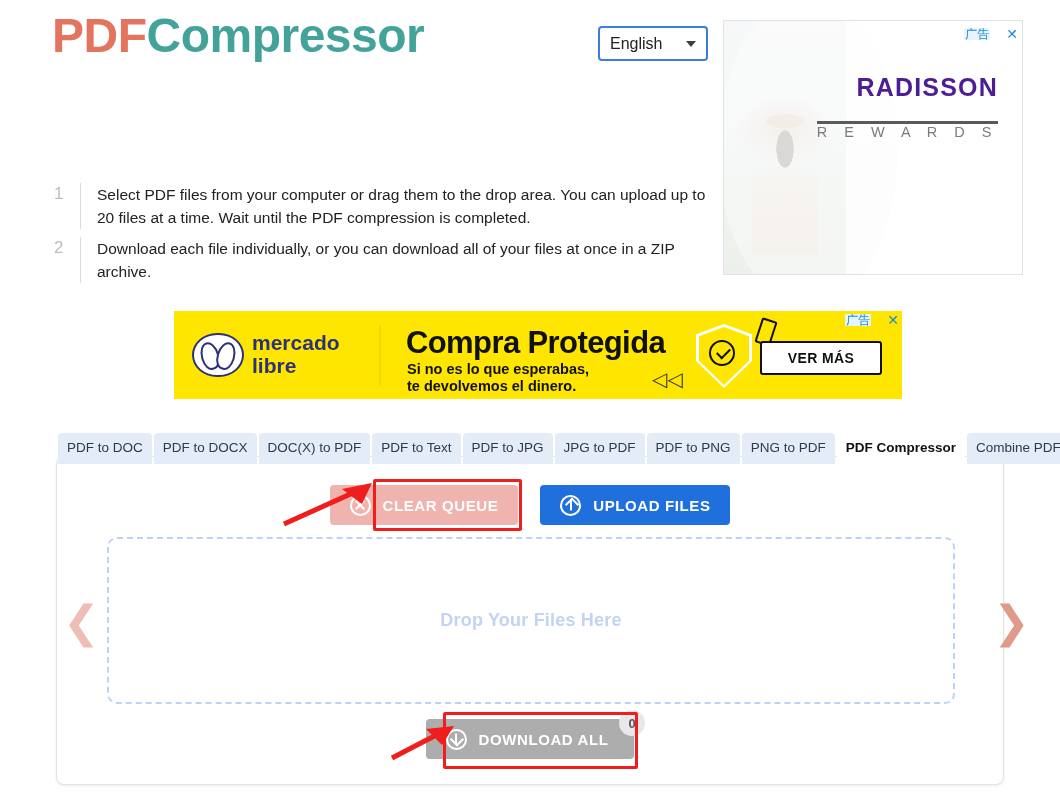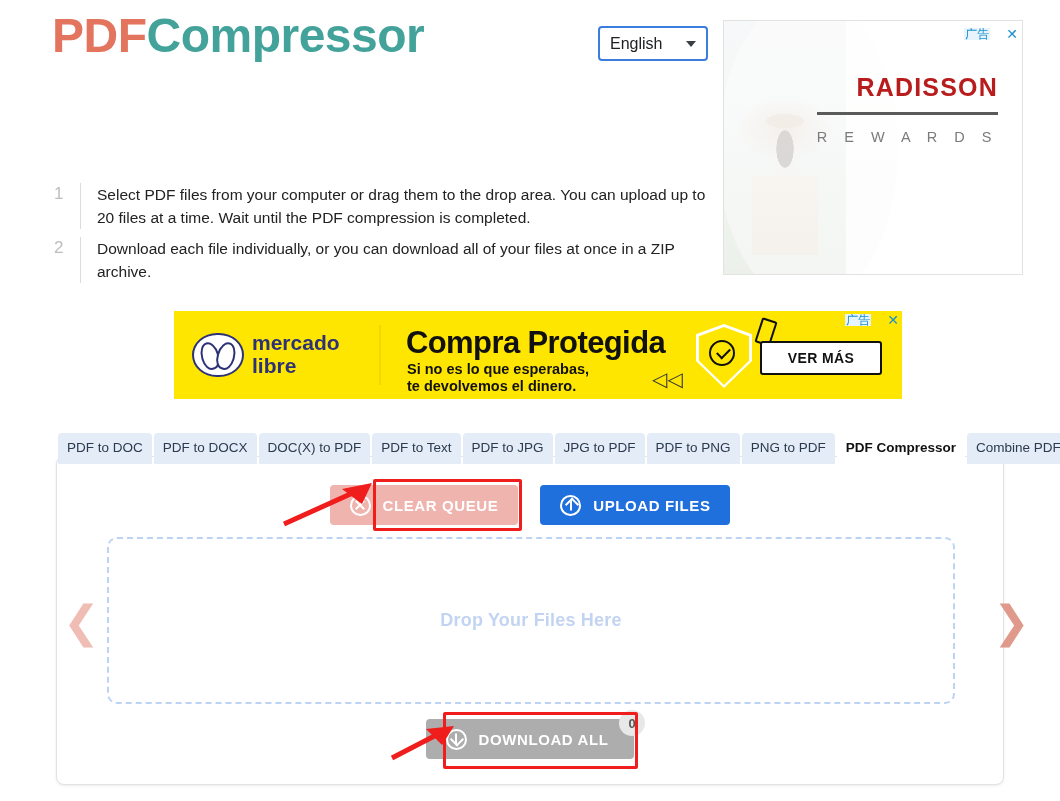--- a/index.html
+++ b/index.html
@@ -77,25 +77,25 @@
   .ad-right .photo .figure {
     position: absolute; left: 28px; top: 84px; width: 66px; height: 150px;
     background:
       radial-gradient(ellipse 30px 11px at 33px 16px, #cdb091 0%, #cdb091 62%, rgba(205,176,145,0) 66%),
       radial-gradient(ellipse 12px 26px at 33px 44px, #4a3a33 0%, #4a3a33 70%, rgba(74,58,51,0) 74%),
       linear-gradient(180deg, rgba(0,0,0,0) 46%, #e8d9c6 48%, #dfc8ae 100%);
     opacity: .9;
   }
   .ad-right .brand { position: absolute; right: 24px; top: 52px; text-align: right; }
   .ad-right .brand .b1 {
-    font-size: 25px; font-weight: bold; color: #b91c1c; letter-spacing: 1.2px;
-    border-bottom: 3px solid #5a5a5a; padding-bottom: 10px;
+    font-size: 25px; font-weight: bold; color: #4c1d95; letter-spacing: 1.2px;
+    border-bottom: 3px solid #5a5a5a; padding-bottom: 19px;
   }
   .ad-right .brand .b2 {
-    font-size: 14.5px; color: #7b7b7b; letter-spacing: 6.5px; margin-top: 14px;
+    font-size: 14.5px; color: #7b7b7b; letter-spacing: 6.5px; margin-top: 0;
   }
   .ad-tag {
     position: absolute; display: flex; align-items: center; gap: 16px;
     font-size: 12px; color: #1a8fd0; cursor: pointer; line-height: 1;
   }
   .ad-tag .cn { color: #1a8fd0; background: #e8f4fb; padding: 0 1px; }
   .ad-tag .x { color: #1a8fd0; font-size: 14px; }
   .ad-right .ad-tag { right: 4px; top: 6px; }
 
   

